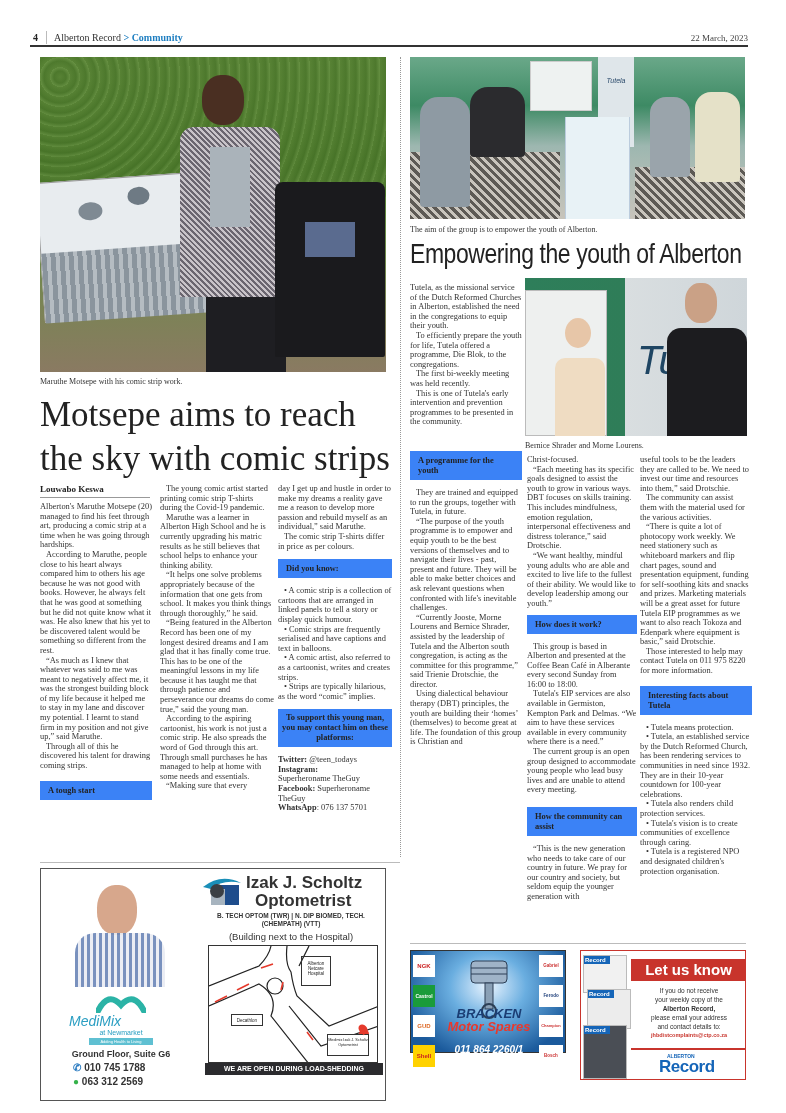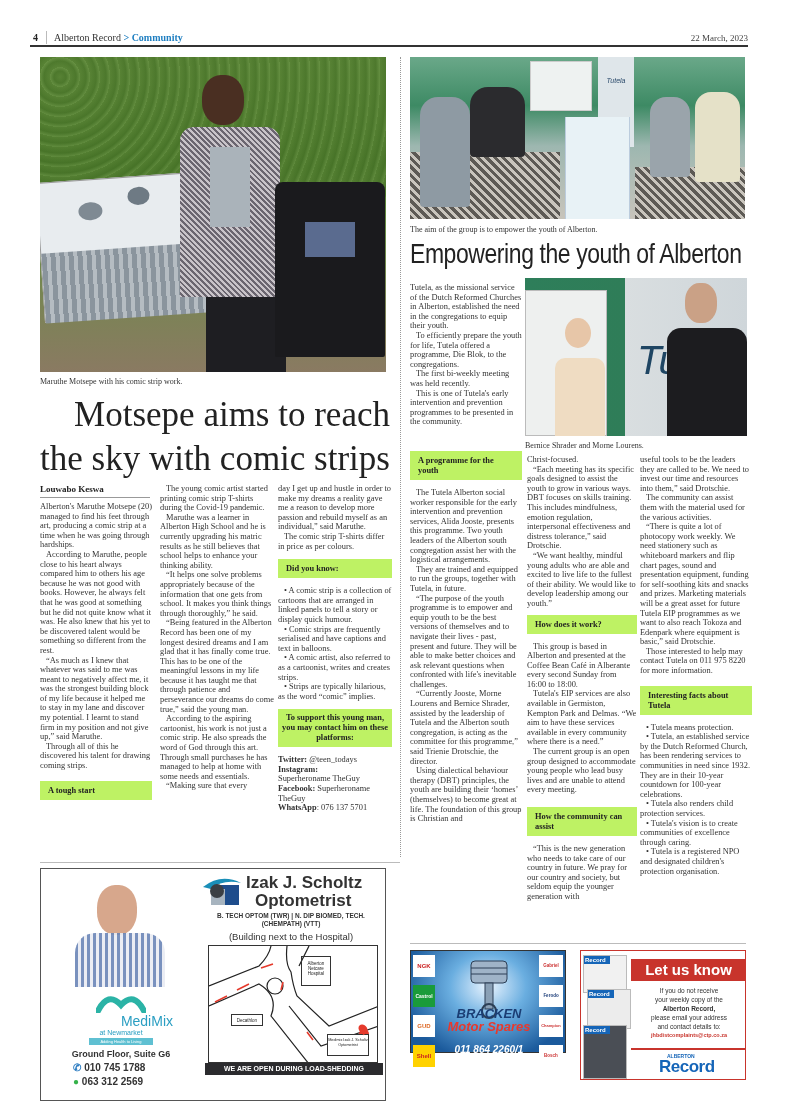--- a/index.html
+++ b/index.html
@@ -22,21 +22,21 @@
 
   .headline-serif { position: absolute; font-family: "Liberation Serif", serif; font-weight: normal; color: #222; }
   .headline-sans { position: absolute; font-family: "Liberation Sans", sans-serif; color: #222; letter-spacing: -0.5px; }
 
   .col { position: absolute; font-family: "Liberation Serif", serif; font-size: 8.4px; line-height: 9.6px; color: #333; }
   .col p { text-indent: 6px; }
   .col p.noindent { text-indent: 0; }
 
   .byline { position: absolute; font-family: "Liberation Serif", serif; font-weight: bold; font-size: 9px; color: #222; border-bottom: 1px solid #999; padding-bottom: 3px; }
 
-  .box-head { background: #bef264; font-weight: bold; font-size: 8.4px; line-height: 10px; padding: 5px 6px 4px 8px; margin: 6px 0 8px 0; color: #222; }
+  .box-head { background: #3b82f6; font-weight: bold; font-size: 8.4px; line-height: 10px; padding: 5px 6px 4px 8px; margin: 6px 0 8px 0; color: #222; }
   .box-head.center { text-align: center; padding: 4px 4px; }
 
   .dotted-vline { position: absolute; border-left: 1px dotted #999; }
 
   .ad-frame { position: absolute; border: 1px solid #888; }
   .ad-scholtz { left: 40px; top: 868px; width: 346px; height: 233px; border: 1px solid #555; background: #fff; }
   .ad-bracken { left: 410px; top: 950px; width: 156px; height: 103px; background: radial-gradient(ellipse at 50% 35%, #eaf4ff 0%, #6aaee0 35%, #1b5a9c 80%); border: 1px solid #333; }
   .ad-letusknow { left: 580px; top: 950px; width: 166px; height: 130px; border: 1px solid #c8342c; background: #fff; }
 
   .sans { font-family: "Liberation Sans", sans-serif; }
@@ -67,21 +67,21 @@
   <div style="position:absolute;left:140px;top:70px;width:100px;height:170px;background:repeating-linear-gradient(45deg,#c9c4c9 0,#c9c4c9 2px,#6b6670 2px,#6b6670 4px);border-radius:14px 14px 0 0;"></div>
   <div style="position:absolute;left:170px;top:90px;width:40px;height:80px;background:#aab3ba;"></div>
   <div style="position:absolute;left:166px;top:240px;width:80px;height:75px;background:#1e1e22;"></div>
 
   <div style="position:absolute;left:235px;top:125px;width:110px;height:175px;background:#1a1a1d;border-radius:8px 8px 2px 2px;">
     <div style="position:absolute;left:30px;top:40px;width:50px;height:35px;background:#5a6b8f;"></div>
   </div>
 </div>
 <div class="caption" style="left:40px;top:377px;">Maruthe Motsepe with his comic strip work.</div>
 
-<div class="headline-serif" style="left:40px;top:393px;font-size:35px;line-height:44px;text-align:right;">
+<div class="headline-serif" style="left:40px;top:393px;font-size:35px;line-height:44px;">
   <div>Motsepe aims to reach</div>
   <div>the sky with comic strips</div>
 </div>
 
 <div class="byline" style="left:40px;top:484px;width:110px;">Louwabo Keswa</div>
 
 <div class="col" style="left:40px;top:502px;width:112px;">
   <p class="noindent">Alberton's Maruthe Motsepe (20) managed to find his feet through art, producing a comic strip at a time when he was going through hardships.</p>
   <p>According to Maruthe, people close to his heart always compared him to others his age because he was not good with books. However, he always felt that he was good at something but he did not quite know what it was. He also knew that his yet to be discovered talent would be something so different from the rest.</p>
   <p>“As much as I knew that whatever was said to me was meant to negatively affect me, it was the strongest building block of my life because it helped me to stay in my lane and discover my potential. I learnt to stand firm in my position and not give up,” said Maruthe.</p>
@@ -146,21 +146,20 @@
   <div style="position:absolute;left:40px;top:40px;width:26px;height:30px;border-radius:50%;background:#e7c6a8;"></div>
   <div style="position:absolute;left:30px;top:80px;width:50px;height:78px;background:#efdcc2;border-radius:10px 10px 0 0;"></div>
   <div class="sans" style="position:absolute;left:112px;top:60px;font-size:40px;font-style:italic;color:#1e4563;">Tu</div>
   <div style="position:absolute;left:160px;top:5px;width:32px;height:40px;border-radius:45%;background:#caa186;"></div>
   <div style="position:absolute;left:142px;top:50px;width:80px;height:108px;background:#1c1c1f;border-radius:14px 14px 0 0;"></div>
 </div>
 <div class="caption" style="left:525px;top:441px;">Bernice Shrader and Morne Lourens.</div>
 
 <div class="col" style="left:410px;top:451px;width:112px;">
   <div class="box-head" style="margin-top:0;">A programme for the youth</div>
-  <p>The Tutela Alberton social worker responsible for the early intervention and prevention services, Alida Jooste, presents this programme. Two youth leaders of the Alberton south congregation assist her with the logistical arrangements.</p>
   <p>They are trained and equipped to run the groups, together with Tutela, in future.</p>
   <p>“The purpose of the youth programme is to empower and equip youth to be the best versions of themselves and to navigate their lives - past, present and future. They will be able to make better choices and ask relevant questions when confronted with life's inevitable challenges.</p>
   <p>“Currently Jooste, Morne Lourens and Bernice Shrader, assisted by the leadership of Tutela and the Alberton south congregation, is acting as the committee for this programme,” said Trienie Drotschie, the director.</p>
   <p>Using dialectical behaviour therapy (DBT) principles, the youth are building their ‘homes’ (themselves) to become great at life. The foundation of this group is Christian and</p>
 </div>
 
 <div class="col" style="left:527px;top:455px;width:110px;">
   <p class="noindent">Christ-focused.</p>
   <p>“Each meeting has its specific goals designed to assist the youth to grow in various ways. DBT focuses on skills training. This includes mindfulness, emotion regulation, interpersonal effectiveness and distress tolerance,” said Drotschie.</p>
   <p>“We want healthy, mindful young adults who are able and excited to live life to the fullest of their ability. We would like to develop leadership among our youth.”</p>
@@ -190,21 +189,21 @@
 <div class="ad-frame ad-scholtz">
 
   <div style="position:absolute;left:28px;top:10px;width:100px;height:108px;background:linear-gradient(180deg,#fff 0,#fff 20%,transparent 20%);">
     <div style="position:absolute;left:28px;top:6px;width:40px;height:50px;border-radius:45%;background:#d7a78c;"></div>
     <div style="position:absolute;left:6px;top:54px;width:90px;height:54px;border-radius:20px 20px 0 0;background:repeating-linear-gradient(90deg,#6b86b8 0,#6b86b8 3px,#e9ecf3 3px,#e9ecf3 6px),#fff;opacity:0.9;"></div>
   </div>
 
   <svg style="position:absolute;left:55px;top:122px;" width="50" height="22" viewBox="0 0 50 22">
     <path d="M2 20 Q12 0 25 14 Q38 0 48 20" stroke="#2bb3a6" stroke-width="6" fill="none" stroke-linecap="round"></path>
   </svg>
-  <div class="sans" style="position:absolute;left:28px;top:144px;width:104px;text-align:right;font-size:14px;color:#2a9ec2;">MediMix</div>
+  <div class="sans" style="position:absolute;left:28px;top:144px;width:104px;text-align:left;font-size:14px;color:#2a9ec2;font-style:italic;">MediMix</div>
   <div class="sans" style="position:absolute;left:28px;top:160px;width:104px;text-align:center;font-size:7px;color:#2a9ec2;">at Newmarket</div>
   <div class="sans" style="position:absolute;left:48px;top:169px;width:64px;text-align:center;font-size:4px;color:#fff;background:#5fc0d2;padding:1px;">Adding Health to Living</div>
   <div class="sans" style="position:absolute;left:20px;top:180px;width:120px;text-align:center;font-size:9px;font-weight:bold;color:#333;">Ground Floor, Suite G6</div>
   <div class="sans" style="position:absolute;left:32px;top:193px;font-size:10px;font-weight:bold;color:#333;">
     <span style="color:#2a7bc1;">✆</span>
     <span>010 745 1788</span>
   </div>
   <div class="sans" style="position:absolute;left:32px;top:207px;font-size:10px;font-weight:bold;color:#333;">
     <span style="color:#35b24a;">●</span>
     <span>063 312 2569</span>

